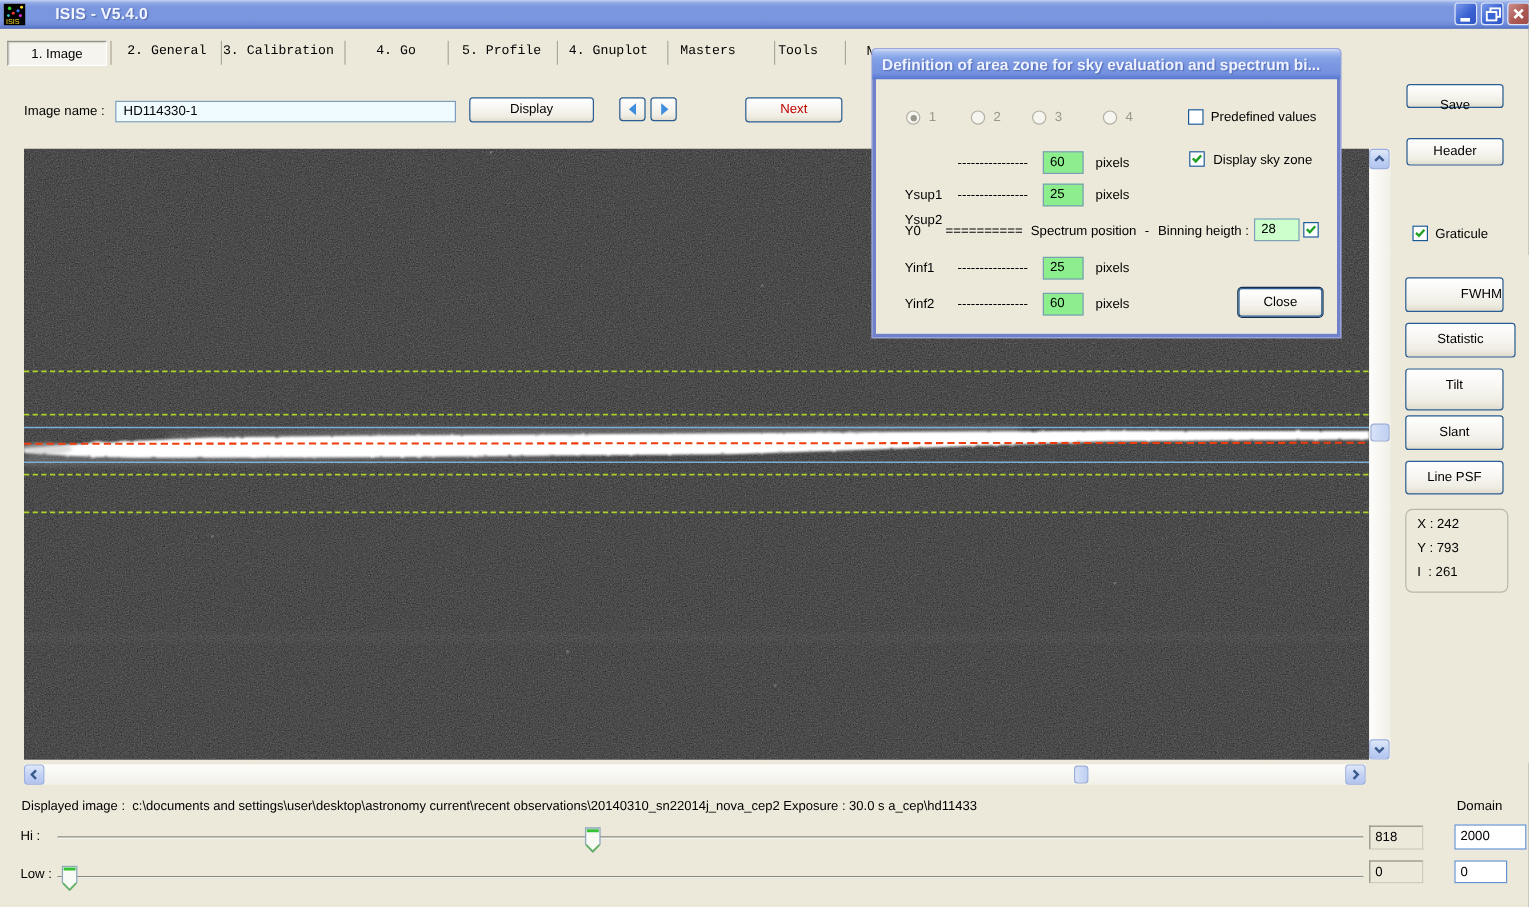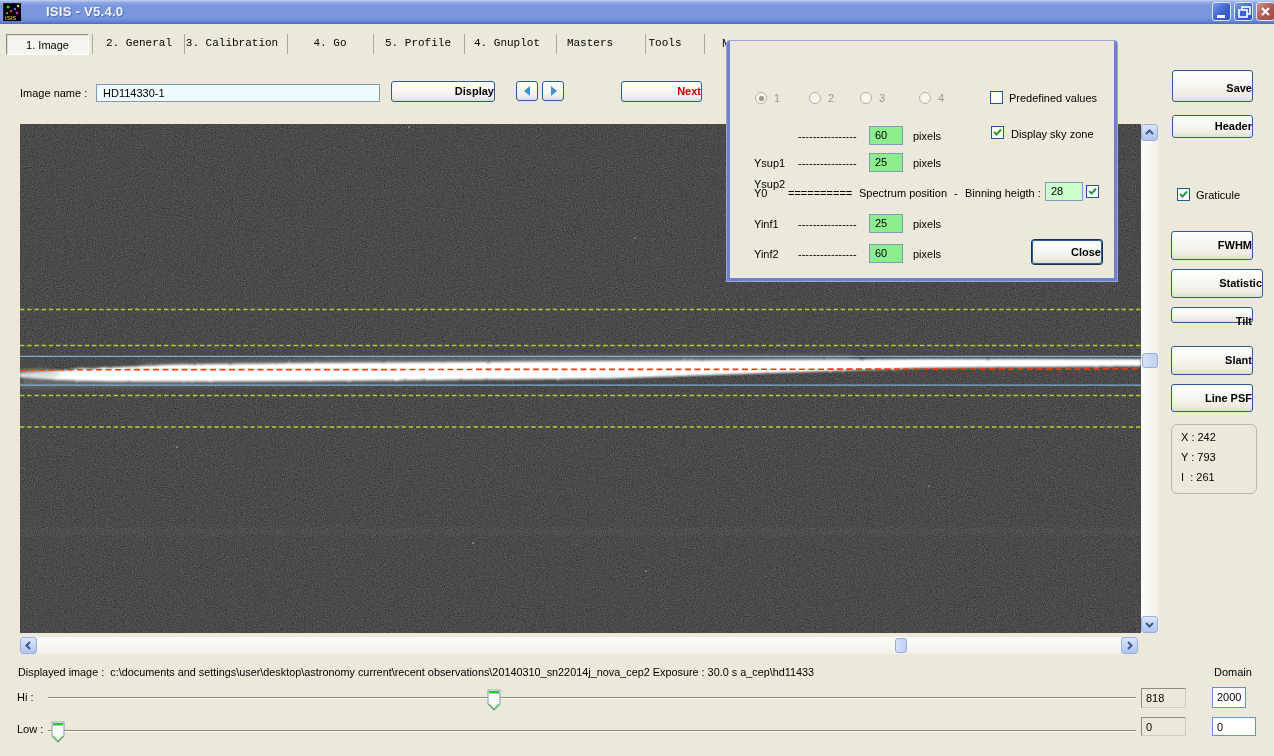--- a/index.html
+++ b/index.html
@@ -21,23 +21,23 @@
 #tabrow { left:0; top:33px; width:1274px; height:22px; }
 #activetab { position:absolute; left:6px; top:1px; width:83px; height:21px; background:#f5f4ef;
   border-top:1px solid #8f8f88; border-left:1px solid #8f8f88; border-right:1px solid #fff; border-bottom:1px solid #fff;
   box-shadow:inset 1px 1px 0 #dcdad0; text-align:center; line-height:20px; }
 .tabsep { position:absolute; top:1px; width:1px; height:20px; background:#aaa89a; }
 .tablbl { position:absolute; top:4px; transform:translateX(-50%); white-space:nowrap;font-family:Liberation Mono, monospace; }
 
 
 .lbl { position:absolute; white-space:nowrap; }
 #imgname { left:96px; top:84px; width:284px; height:18px; border:1px solid #7f9db9; background:#effbff; padding-left:6px; line-height:16px; }
-.btn { position:absolute; border:1px solid #2a5d93; border-radius:3px; text-align:right;
+.btn { position:absolute; border:1px solid #2a5d93; border-radius:3px; text-align:center;
   background:linear-gradient(180deg,#ffffff 0%,#f8f7f3 40%,#efede3 80%,#e0ddce 100%);
-  box-shadow:inset 0 1px 0 #fff;font-weight:bold; }
+  box-shadow:inset 0 1px 0 #fff; }
 
 
 #imgarea { left:20px; top:124px; width:1121px; height:509px; background:#4a4a4a; overflow:hidden; }
 
 
 .sb-track { position:absolute; background:linear-gradient(180deg,#fdfdfb,#f2f1e8); }
 .sbtn { position:absolute; width:17px; height:17px; border:1px solid #9aaee0; border-radius:3px;
   background:linear-gradient(180deg,#dfe8fa 0%,#c3d3f4 50%,#b2c5f0 100%); }
 .sb-thumb { position:absolute; border:1px solid #98abd8; border-radius:3px;
   background:linear-gradient(90deg,#d8e2f8,#c0d0f2); }
@@ -197,31 +197,31 @@
 
 <div class="sb-track abs" style="left:20px;top:637px;width:1118px;height:17px;"></div>
 <div class="sbtn" style="left:20px;top:637px;"><svg width="15" height="15">
       <path d="M9 4 L5.5 7.5 L9 11" fill="none" stroke="#3a5a8c" stroke-width="2"></path>
     </svg></div>
 <div class="sbtn" style="left:1121px;top:637px;"><svg width="15" height="15">
       <path d="M6 4 L9.5 7.5 L6 11" fill="none" stroke="#3a5a8c" stroke-width="2"></path>
     </svg></div>
 <div class="sb-thumb" style="left:895px;top:638px;width:12px;height:15px;"></div>
 
-<div class="btn" style="left:1172px;top:70px;width:81px;height:32px;line-height:34px;">Save</div>
+<div class="btn" style="left:1172px;top:70px;width:81px;height:20px;line-height:34px;">Save</div>
 <div class="btn" style="left:1172px;top:115px;width:81px;height:23px;line-height:21px;">Header</div>
 <div class="cb" style="left:1177px;top:188px;">
     <svg width="11" height="11">
       <path d="M2 5 L4.5 7.5 L9 2.5" fill="none" stroke="#21a121" stroke-width="2"></path>
     </svg>
   </div>
 <div class="lbl" style="left:1196px;top:189px;">Graticule</div>
 <div class="btn" style="left:1171px;top:231px;width:82px;height:29px;line-height:27px;padding-left:45px;">FWHM</div>
 <div class="btn" style="left:1171px;top:269px;width:92px;height:29px;line-height:27px;">Statistic</div>
-<div class="btn" style="left:1171px;top:307px;width:82px;height:16px;line-height:27px;">Tilt</div>
+<div class="btn" style="left:1171px;top:307px;width:82px;height:35px;line-height:27px;">Tilt</div>
 <div class="btn" style="left:1171px;top:346px;width:82px;height:29px;line-height:27px;">Slant</div>
 <div class="btn" style="left:1171px;top:384px;width:82px;height:28px;line-height:26px;">Line PSF</div>
 <div id="xyibox" class="abs"></div>
 <div class="lbl" style="left:1181px;top:431px;">X : 242</div>
 <div class="lbl" style="left:1181px;top:451px;">Y : 793</div>
 <div class="lbl" style="left:1181px;top:471px;">I&nbsp;&nbsp;: 261</div>
 
 <div class="lbl" style="left:18px;top:666px;font-size:10.85px;">Displayed image :&nbsp; c:\documents and settings\user\desktop\astronomy current\recent observations\20140310_sn22014j_nova_cep2 Exposure : 30.0 s a_cep\hd11433</div>
 <div class="lbl" style="left:17px;top:691px;">Hi :</div>
 <div class="slider-track" style="left:48px;top:697px;width:1088px;"></div>
@@ -232,25 +232,28 @@
   </svg>
 <div class="lbl" style="left:17px;top:723px;">Low :</div>
 <div class="slider-track" style="left:48px;top:730px;width:1088px;"></div>
 <svg class="abs" style="left:51px;top:721px" width="14" height="22">
     <path d="M1 1 L13 1 L13 14.5 L7 21 L1 14.5 Z" fill="#f7faf5" stroke="#90a8be" stroke-width="1.1"></path>
     <path d="M2 2 L12 2 L12 4.5 L2 4.5 Z" fill="#35c135"></path>
     <path d="M1.5 15 L7 20.5 L12.5 15" fill="none" stroke="#63b163" stroke-width="1.5"></path>
   </svg>
 <div class="numbox" style="left:1141px;top:688px;width:45px;height:20px;border:1px solid;border-color:#8f8d7e #cfccbc #cfccbc #8f8d7e;background:#ece9da;">818</div>
 <div class="lbl" style="left:1214px;top:666px;">Domain</div>
-<div class="numbox" style="left:1212px;top:687px;width:34px;height:21px;border:1px solid #6593cf;background:#fff;">2000</div>
+<div class="numbox" style="left:1212px;top:687px;width:60px;height:21px;border:1px solid #6593cf;background:#fff;">2000</div>
 <div class="numbox" style="left:1141px;top:717px;width:45px;height:19px;border:1px solid;border-color:#8f8d7e #cfccbc #cfccbc #8f8d7e;background:#ece9da;">0</div>
 <div class="numbox" style="left:1212px;top:717px;width:44px;height:19px;border:1px solid #6593cf;background:#fff;">0</div>
 
 <div id="dlg" class="abs">
+  <div id="dlgtitle">
+      <span>Definition of area zone for sky evaluation and spectrum bi...</span>
+    </div>
 
   <div class="radio" style="left:25px;top:51px;"></div>
   <div class="radio" style="left:79px;top:51px;"></div>
   <div class="radio" style="left:130px;top:51px;"></div>
   <div class="radio" style="left:189px;top:51px;"></div>
   <svg class="abs" style="left:28px;top:54px" width="7" height="7">
       <circle cx="3.5" cy="3.5" r="2.6" fill="#9a988c"></circle>
     </svg>
   <div class="lbl" style="left:44px;top:51px;color:#9a988c;">1</div>
   <div class="lbl" style="left:98px;top:51px;color:#9a988c;">2</div>

